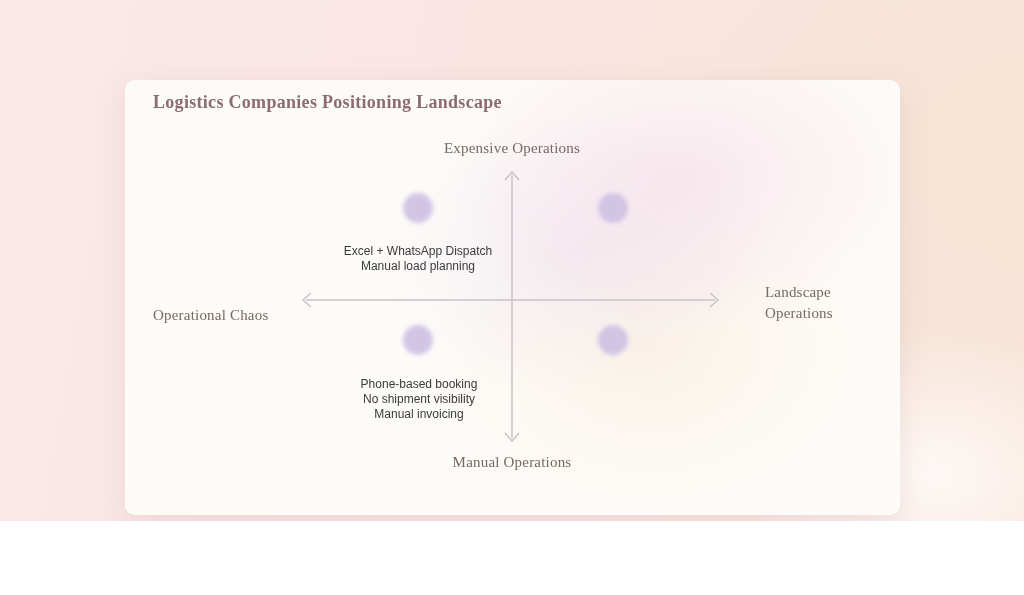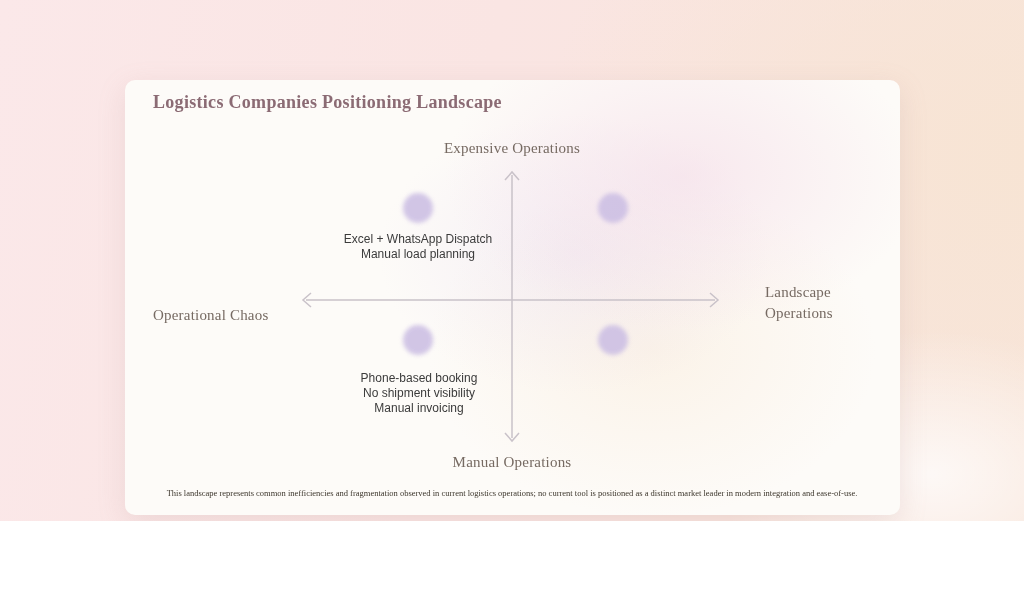--- a/index.html
+++ b/index.html
@@ -104,29 +104,28 @@
     <div class="axis-label centered" style="left:387px; top:60px;">Expensive Operations</div>
     <div class="axis-label centered" style="left:387px; top:374px;">Manual Operations</div>
     <div class="axis-label" style="left:28px; top:227px; white-space:nowrap;">Operational Chaos</div>
     <div class="axis-label right-side" style="left:640px; top:202px;">Landscape Operations</div>
 
     <div class="dot" style="left:278px; top:113px;"></div>
     <div class="dot" style="left:473px; top:113px;"></div>
     <div class="dot" style="left:278px; top:245px;"></div>
     <div class="dot" style="left:473px; top:245px;"></div>
 
-    <div class="quad-text" style="left:293px; top:152px;">
+    <div class="quad-text" style="left:293px; top:164px;">
       <span>Excel + WhatsApp Dispatch</span>
       <span>Manual load planning</span>
     </div>
 
 
-    <div class="quad-text" style="left:294px; top:291px;">
+    <div class="quad-text" style="left:294px; top:297px;">
       <span>Phone-based booking</span>
       <span>No shipment visibility</span>
       <span>Manual invoicing</span>
     </div>
 
 
-    <div class="footnote">This landscape represents common inefficiencies and fragmentation observed in current logistics operations; no current tool is positioned as a distinct market leader in modern integration and ease-of-use.</div>
 
   </div>
 </div>
 
 </body></html>

